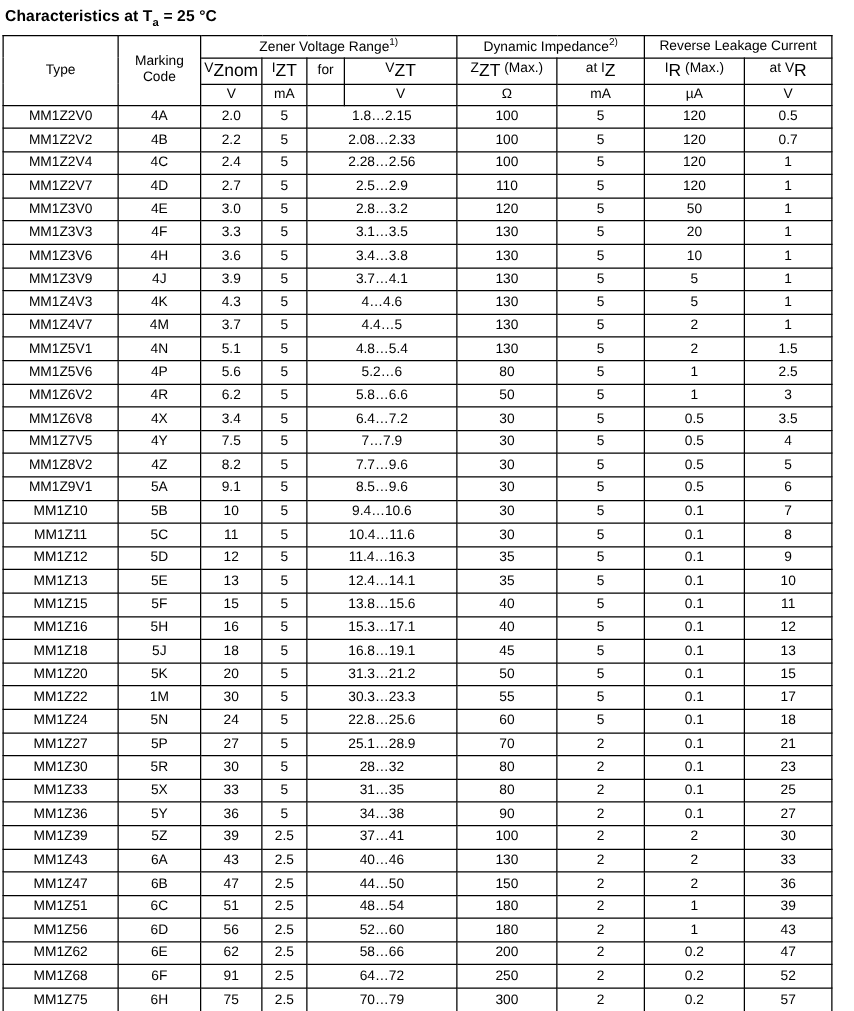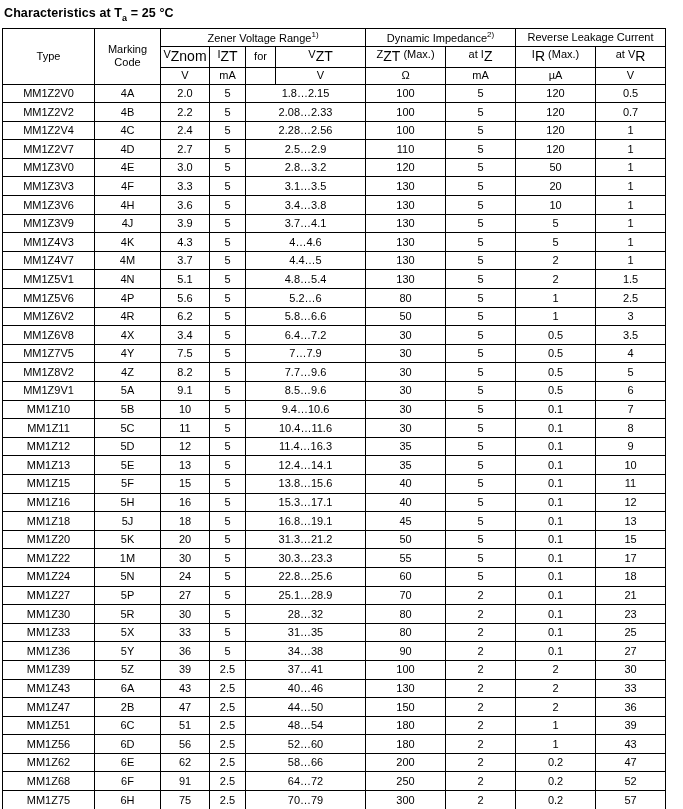--- a/index.html
+++ b/index.html
@@ -511,21 +511,21 @@
           <td>43</td>
           <td>2.5</td>
           <td colspan="2">40…46</td>
           <td>130</td>
           <td>2</td>
           <td>2</td>
           <td>33</td>
         </tr>
         <tr>
           <td class="left">MM1Z47</td>
-          <td>2B</td>
+          <td>6B</td>
           <td>47</td>
           <td>2.5</td>
           <td colspan="2">44…50</td>
           <td>150</td>
           <td>2</td>
           <td>2</td>
           <td>36</td>
         </tr>
         <tr>
           <td class="left">MM1Z51</td>

